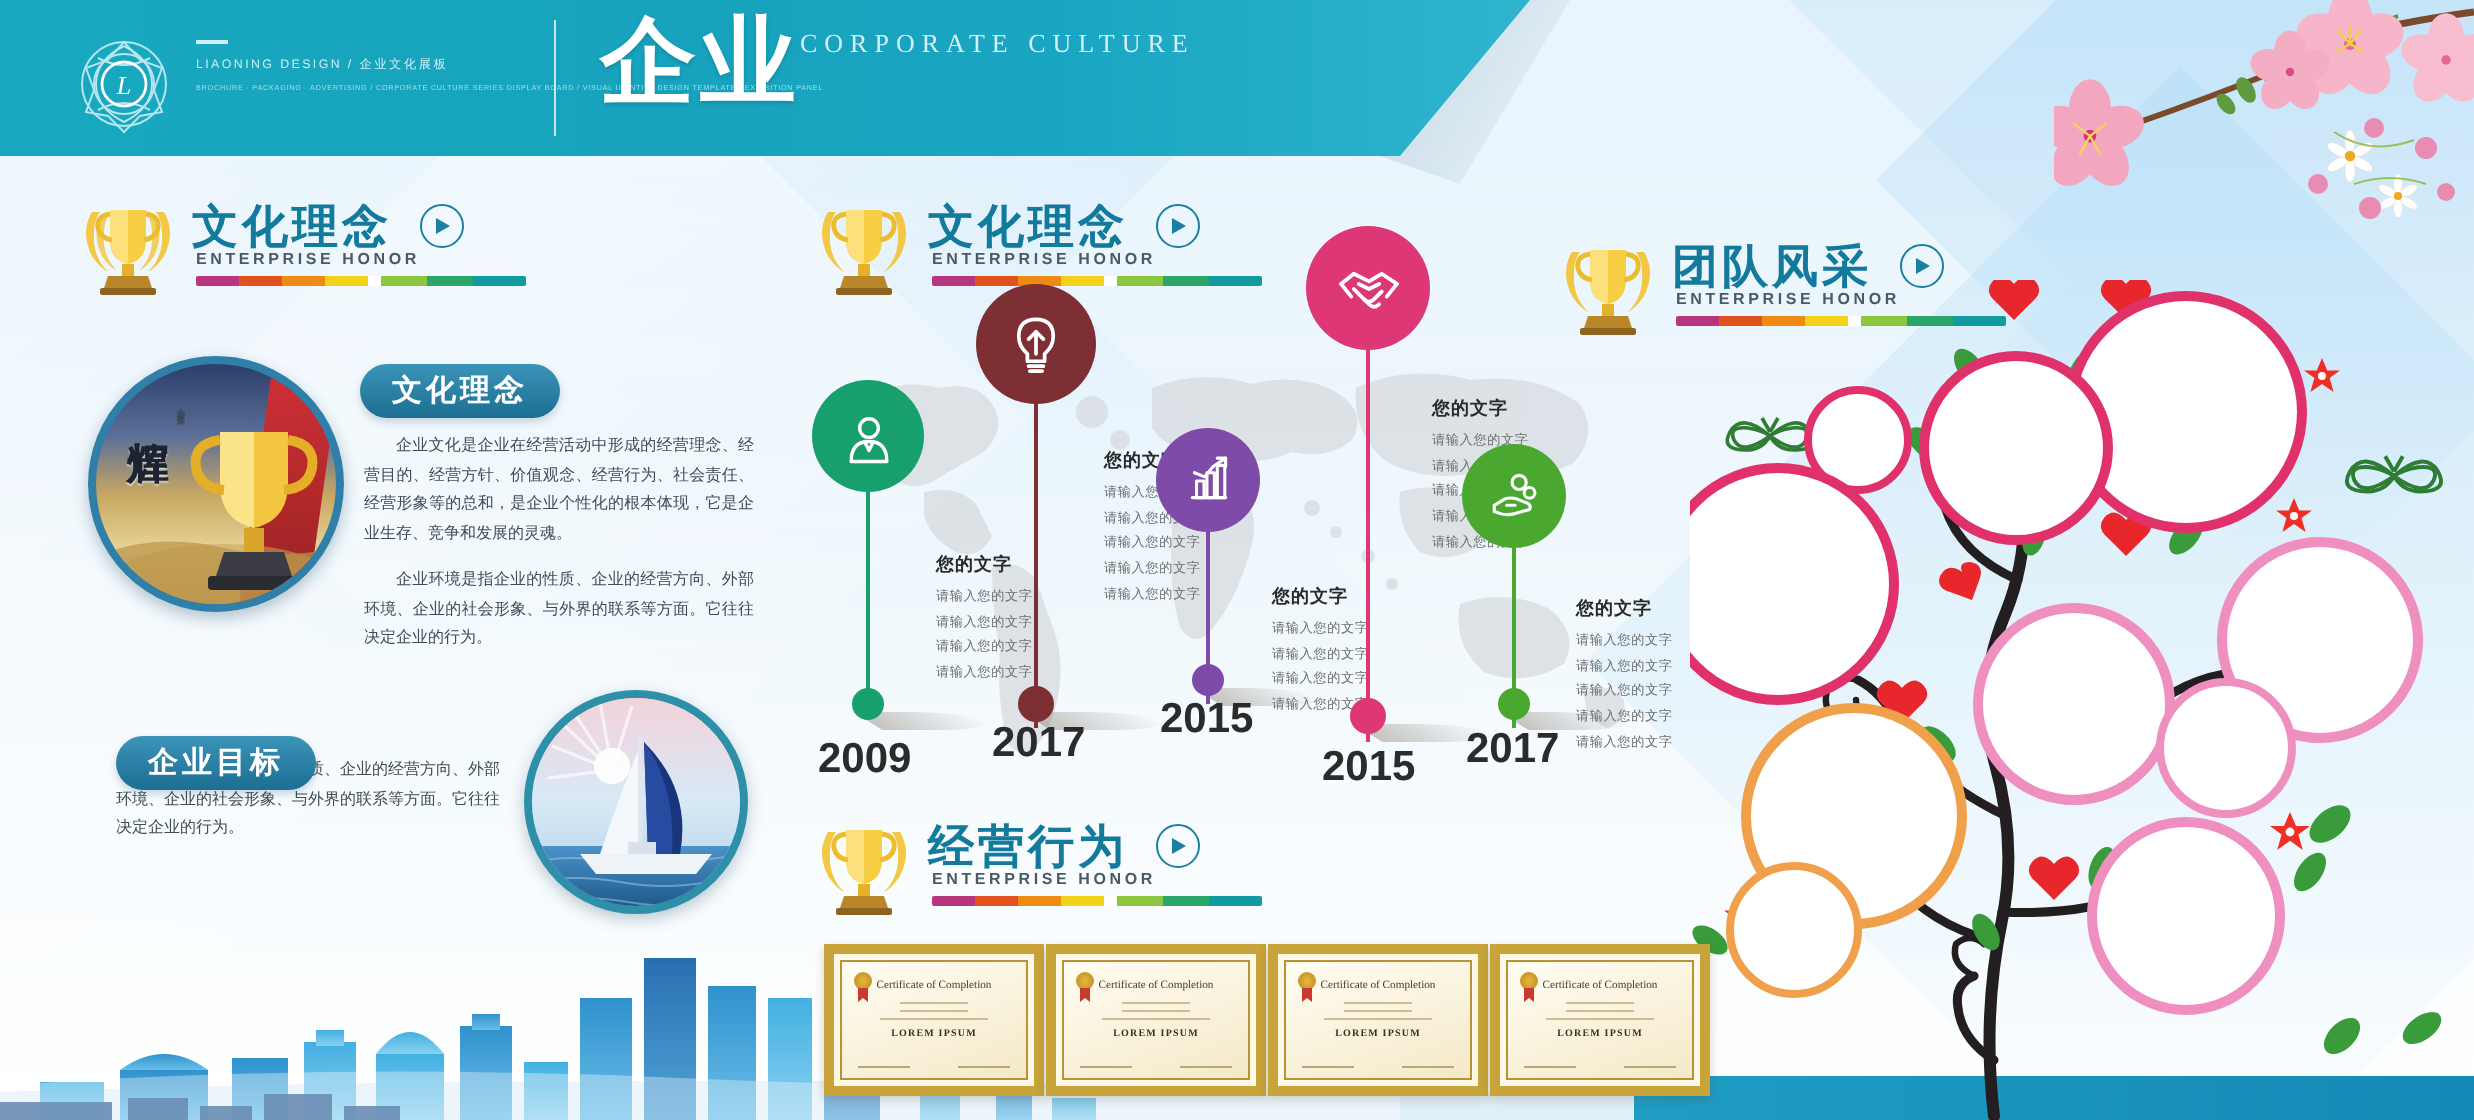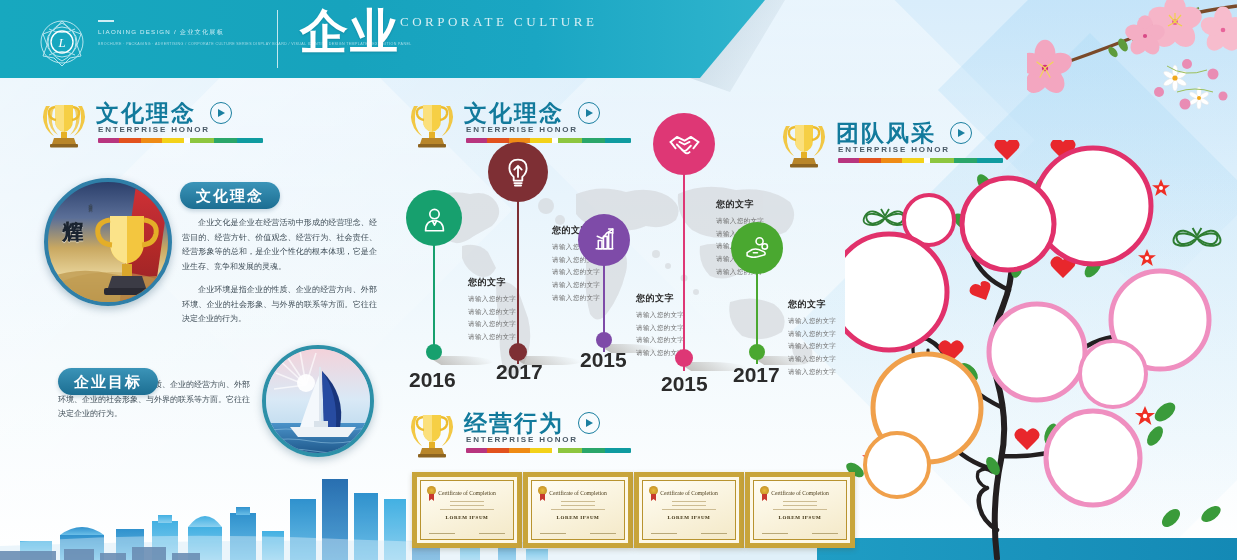--- a/index.html
+++ b/index.html
@@ -458,21 +458,21 @@
         <div class="shadow" style="left: 434px; top: 356px; width: 58px;"></div>
         <div class="stem" style="left: 433px; top: 244px; height: 108px; background: rgb(23, 160, 110);"></div>
         <div class="dot-top" style="left: 406px; top: 190px; width: 56px; height: 56px; background: rgb(23, 160, 110);">
           <svg width="29" height="29" viewBox="0 0 26 26" fill="none" stroke="#ffffff" stroke-width="1.5" stroke-linecap="round" stroke-linejoin="round">
             <circle cx="13" cy="9" r="4.2"></circle>
             <path d="M5 24 Q5 15 13 15 Q21 15 21 24 Z"></path>
             <path d="M11 15 L13 19 L15 15"></path>
           </svg>
         </div>
         <div class="tail" style="left: 426px; top: 344px; width: 16px; height: 16px; background: rgb(23, 160, 110);"></div>
-        <div class="year" style="left: 409px; top: 368px;">2016</div>
+        <div class="year" style="left: 409px; top: 368px;">2009</div>
         <div class="txt" style="left: 468px; top: 276px; width: 72px;">
           <h4>您的文字</h4>
           <ul>
             <li>请输入您的文字</li>
             <li>请输入您的文字</li>
             <li>请输入您的文字</li>
             <li>请输入您的文字</li>
           </ul>
         </div>
       </div>

